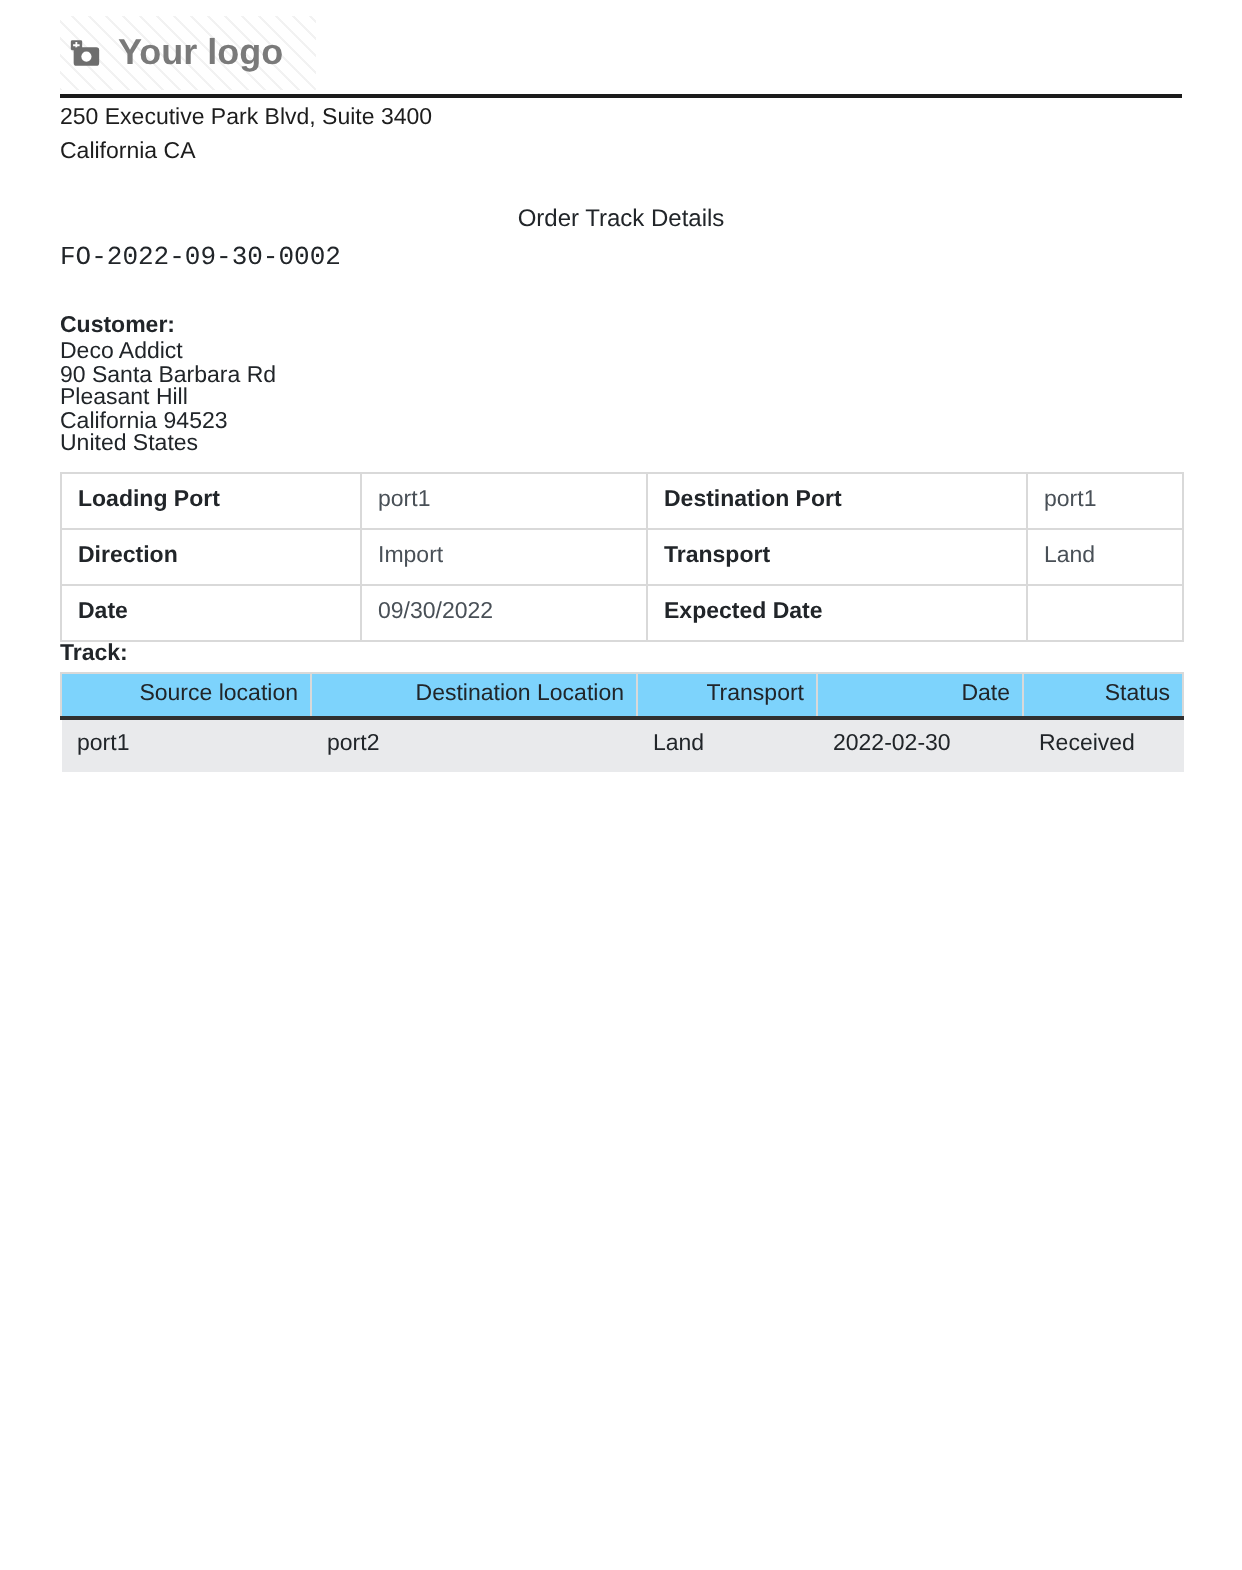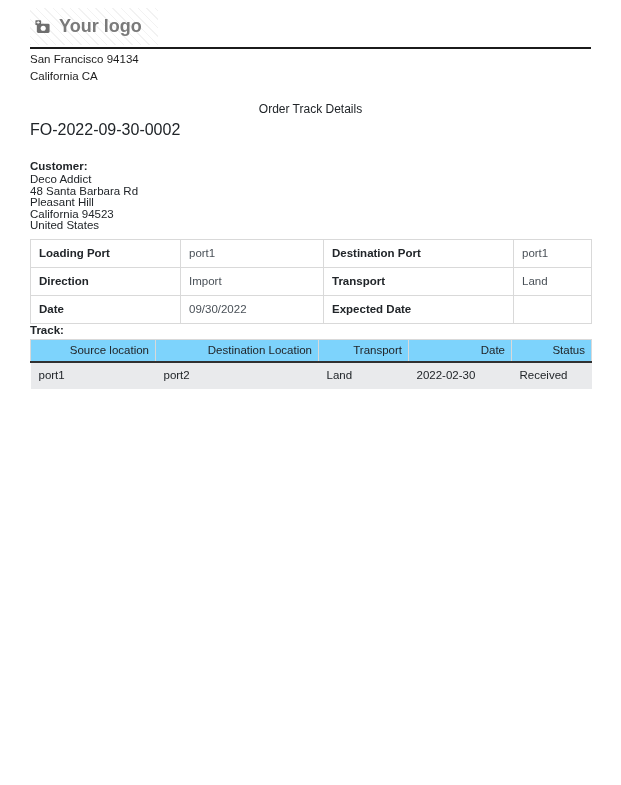--- a/index.html
+++ b/index.html
@@ -22,21 +22,21 @@
       transparent 1px, transparent 6px);
   }
   .camera-icon { display:inline-flex; }
 
   
   .company-address { margin-top:5px; font-size:11.5px; color:#1d1d1d; }
   .company-address .line { line-height:11.5px; margin-bottom:5px; }
 
   
   .doc-title { margin-top:20px; text-align:center; font-size:12px; color:#212529; }
-  .order-ref { margin-top:5px; font-size:16px; color:#212529; }
+  .order-ref { margin-top:5px; font-size:13px; color:#212529;font-family:Liberation Mono, monospace; }
 
   
   .customer { margin-top:21px; font-size:11.5px; }
   .customer-heading { font-weight:700; color:#212529; margin-bottom:2px; }
   .customer-address .line { line-height:11.6px; color:#212529; }
 
   
   table { border-collapse:collapse; width:561px; table-layout:fixed; }
   .info-table { margin-top:7px; font-size:11.5px; }
   .info-table td {
@@ -72,33 +72,33 @@
           <path d="M5.9 4.2v4.6 M3.6 6.5h4.6" stroke="#ffffff" stroke-width="1.3"></path>
           <rect x="4" y="8" width="18" height="13" rx="2"></rect>
           <circle cx="13" cy="14.5" r="3.6" fill="#ffffff"></circle>
         </svg>
       </span>
       <span>Your logo</span>
     </div>
   </div>
 
   <div class="company-address">
-    <div class="line">San Francisco 94134</div>
+    <div class="line">250 Executive Park Blvd, Suite 3400</div>
     <div class="line">California CA</div>
   </div>
 
   <div class="doc-title">Order Track Details</div>
 
   <div class="order-ref">FO-2022-09-30-0002</div>
 
   <div class="customer">
     <div class="customer-heading">Customer:</div>
     <div class="customer-address">
       <div class="line">Deco Addict</div>
-      <div class="line">48 Santa Barbara Rd</div>
+      <div class="line">90 Santa Barbara Rd</div>
       <div class="line">Pleasant Hill</div>
       <div class="line">California 94523</div>
       <div class="line">United States</div>
     </div>
   </div>
 
   <table class="info-table">
     <colgroup>
         <col style="width:150px">
         <col style="width:143px">

